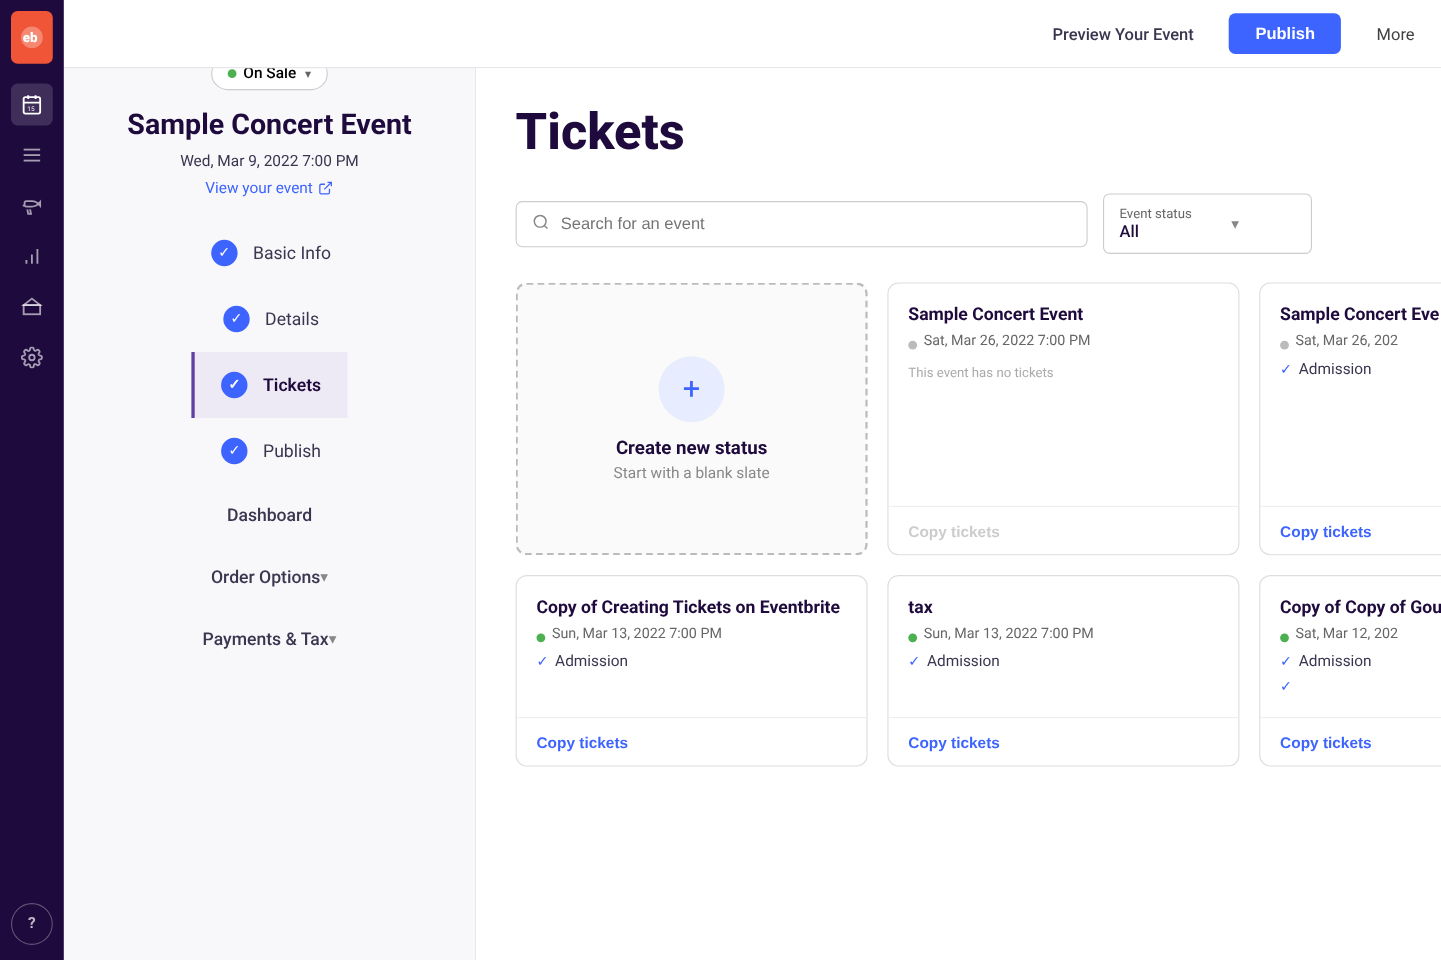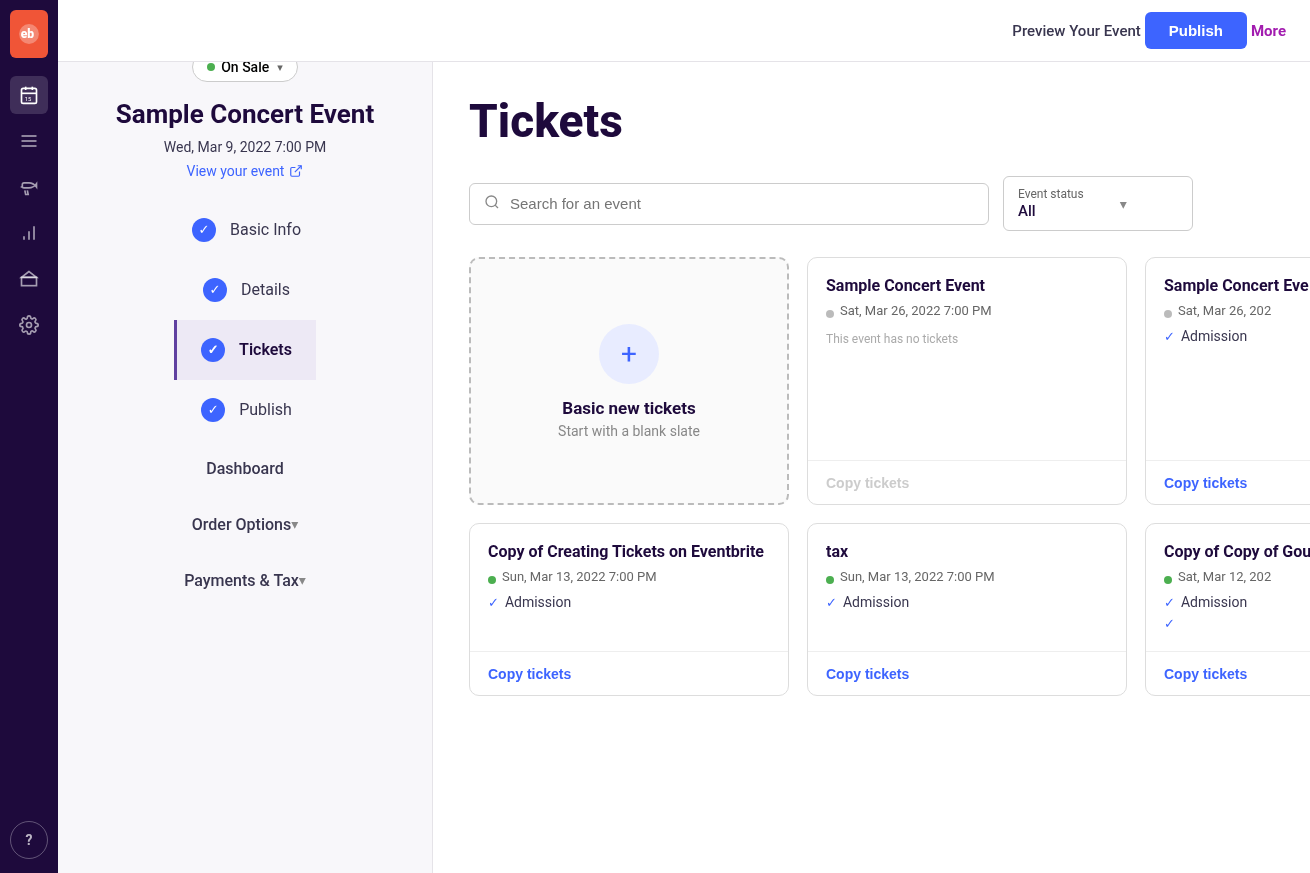--- a/index.html
+++ b/index.html
@@ -153,44 +153,44 @@
       position: absolute;
       top: 0; right: 0;
       left: 58px;
       height: 62px;
       background: #fff;
       border-bottom: 1px solid #e5e3e8;
       display: flex;
       align-items: center;
       justify-content: flex-end;
       padding: 0 24px;
-      gap: 4px;
+      gap: 32px;
       z-index: 5;
     }
     .topbar-preview {
       font-size: 15px;
       color: #39364f;
       cursor: pointer;
       font-weight: 500;
     }
     .topbar-publish {
       background: #3d64ff;
       color: white;
       border: none;
       border-radius: 6px;
       padding: 10px 24px;
       font-size: 15px;
       font-weight: 600;
       cursor: pointer;
     }
     .topbar-more {
       font-size: 15px;
-      color: #a21caf;
-      cursor: pointer;
-      font-weight: 700;
+      color: #404040;
+      cursor: pointer;
+      font-weight: 400;
     }
 
     
     .main {
       flex: 1;
       margin-top: 62px;
       overflow-y: auto;
       overflow-x: auto;
       padding: 32px 36px;
       background: #fff;
@@ -491,21 +491,21 @@
       <span class="dropdown-chevron">▾</span>
     </div>
   </div>
 
   <div class="cards-grid">
 
     <div class="event-card create-card">
       <div class="create-plus-circle">
         <span>+</span>
       </div>
-      <div class="create-label">Basic new tickets</div>
+      <div class="create-label">Create new status</div>
       <div class="create-sublabel">Start with a blank slate</div>
     </div>
 
     <div class="event-card">
       <div class="card-body">
         <div class="card-event-name">Sample Concert Event</div>
         <div class="card-date-row">
           <span class="card-date-dot gray"></span>
           <span>Sat, Mar 26, 2022 7:00 PM</span>
         </div>

